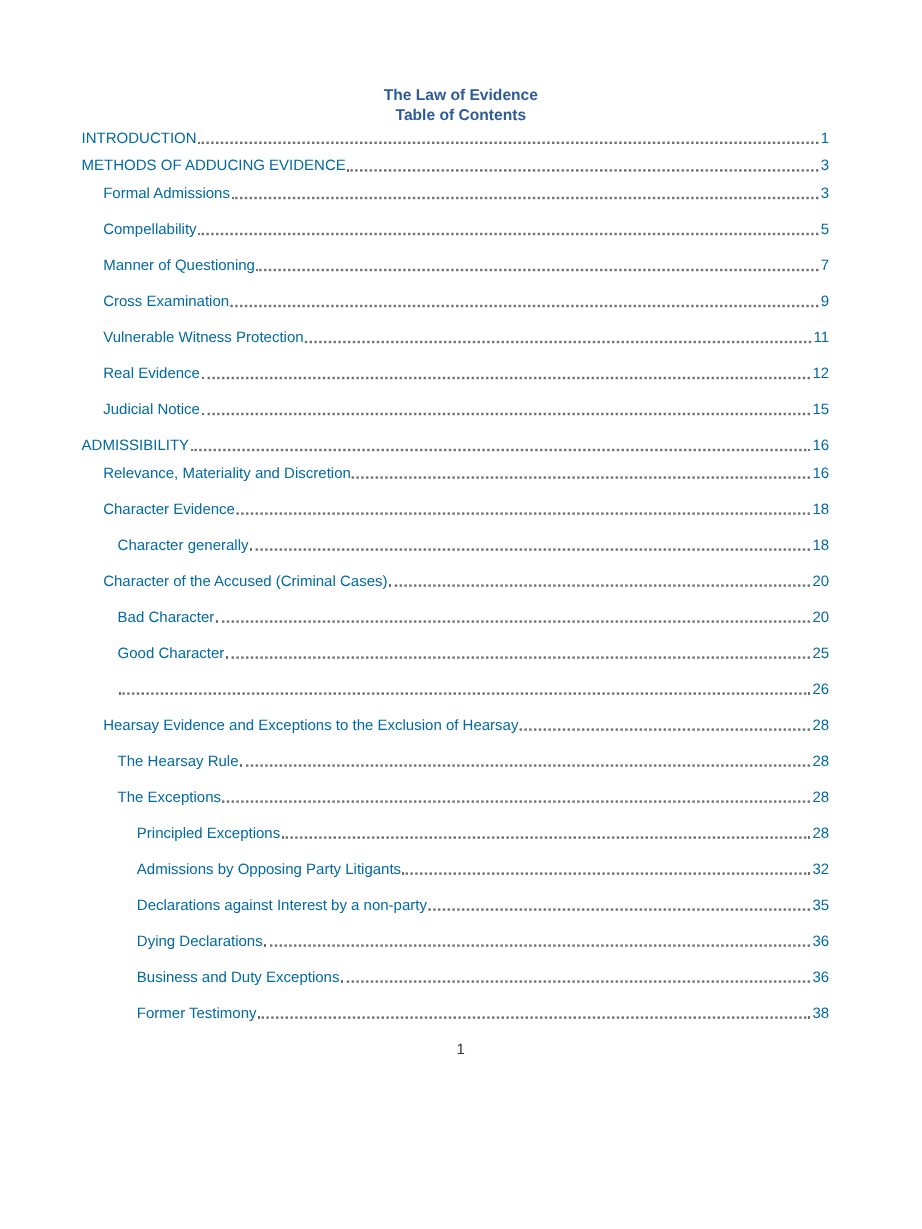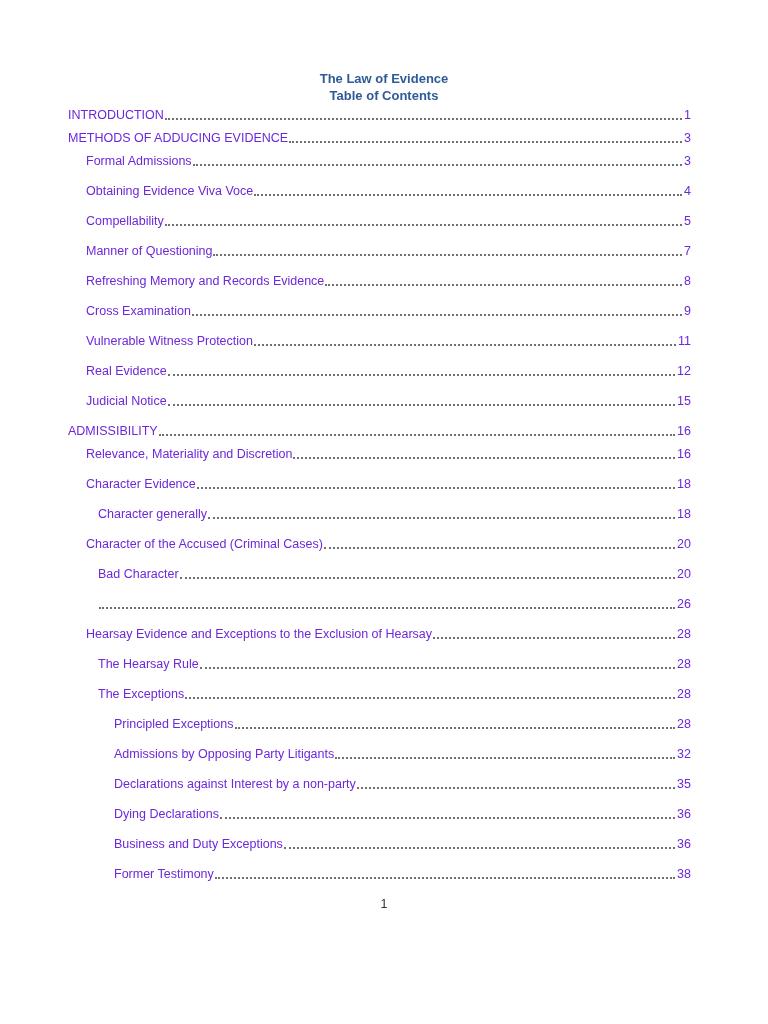--- a/index.html
+++ b/index.html
@@ -28,21 +28,21 @@
   }
   .toc {
     margin: 4px 77px 0 68px; 
   }
   .toc-row {
     display: flex;
     align-items: flex-end;
     font-size: 12.5px;
     line-height: 15px;
     margin-bottom: 15px;
-    color: #6d28d9;
+    color: #0369a1;
   }
   .toc-row.tight { margin-bottom: 8px; }
   .toc-row.l0 { padding-left: 0; }
   .toc-row.l1 { padding-left: 18px; }
   .toc-row.l2 { padding-left: 30px; }
   .toc-row.l3 { padding-left: 46px; align-items: flex-end; }
   .toc-row.italic .toc-label { }
   .toc-label {
     white-space: nowrap;
   }
@@ -82,38 +82,28 @@
         <span class="toc-label">METHODS OF ADDUCING EVIDENCE</span>
         <div class="leader"></div>
         <span class="toc-page">3</span>
       </div>
       <div class="toc-row l1 italic">
         <span class="toc-label">Formal Admissions</span>
         <div class="leader"></div>
         <span class="toc-page">3</span>
       </div>
       <div class="toc-row l1 italic">
-        <span class="toc-label">Obtaining Evidence Viva Voce</span>
-        <div class="leader"></div>
-        <span class="toc-page">4</span>
-      </div>
-      <div class="toc-row l1 italic">
         <span class="toc-label">Compellability</span>
         <div class="leader"></div>
         <span class="toc-page">5</span>
       </div>
       <div class="toc-row l1 italic">
         <span class="toc-label">Manner of Questioning</span>
         <div class="leader"></div>
         <span class="toc-page">7</span>
-      </div>
-      <div class="toc-row l1 italic">
-        <span class="toc-label">Refreshing Memory and Records Evidence</span>
-        <div class="leader"></div>
-        <span class="toc-page">8</span>
       </div>
       <div class="toc-row l1 italic">
         <span class="toc-label">Cross Examination</span>
         <div class="leader"></div>
         <span class="toc-page">9</span>
       </div>
       <div class="toc-row l1 italic">
         <span class="toc-label">Vulnerable Witness Protection</span>
         <div class="leader"></div>
         <span class="toc-page">11</span>
@@ -150,20 +140,25 @@
       </div>
       <div class="toc-row l1 italic">
         <span class="toc-label">Character of the Accused (Criminal Cases)</span>
         <div class="leader"></div>
         <span class="toc-page">20</span>
       </div>
       <div class="toc-row l2">
         <span class="toc-label">Bad Character</span>
         <div class="leader"></div>
         <span class="toc-page">20</span>
+      </div>
+      <div class="toc-row l2">
+        <span class="toc-label">Good Character</span>
+        <div class="leader"></div>
+        <span class="toc-page">25</span>
       </div>
       <div class="toc-row l2">
         <div class="leader"></div>
         <span class="toc-page">26</span>
       </div>
       <div class="toc-row l1 italic">
         <span class="toc-label">Hearsay Evidence and Exceptions to the Exclusion of Hearsay</span>
         <div class="leader"></div>
         <span class="toc-page">28</span>
       </div>

